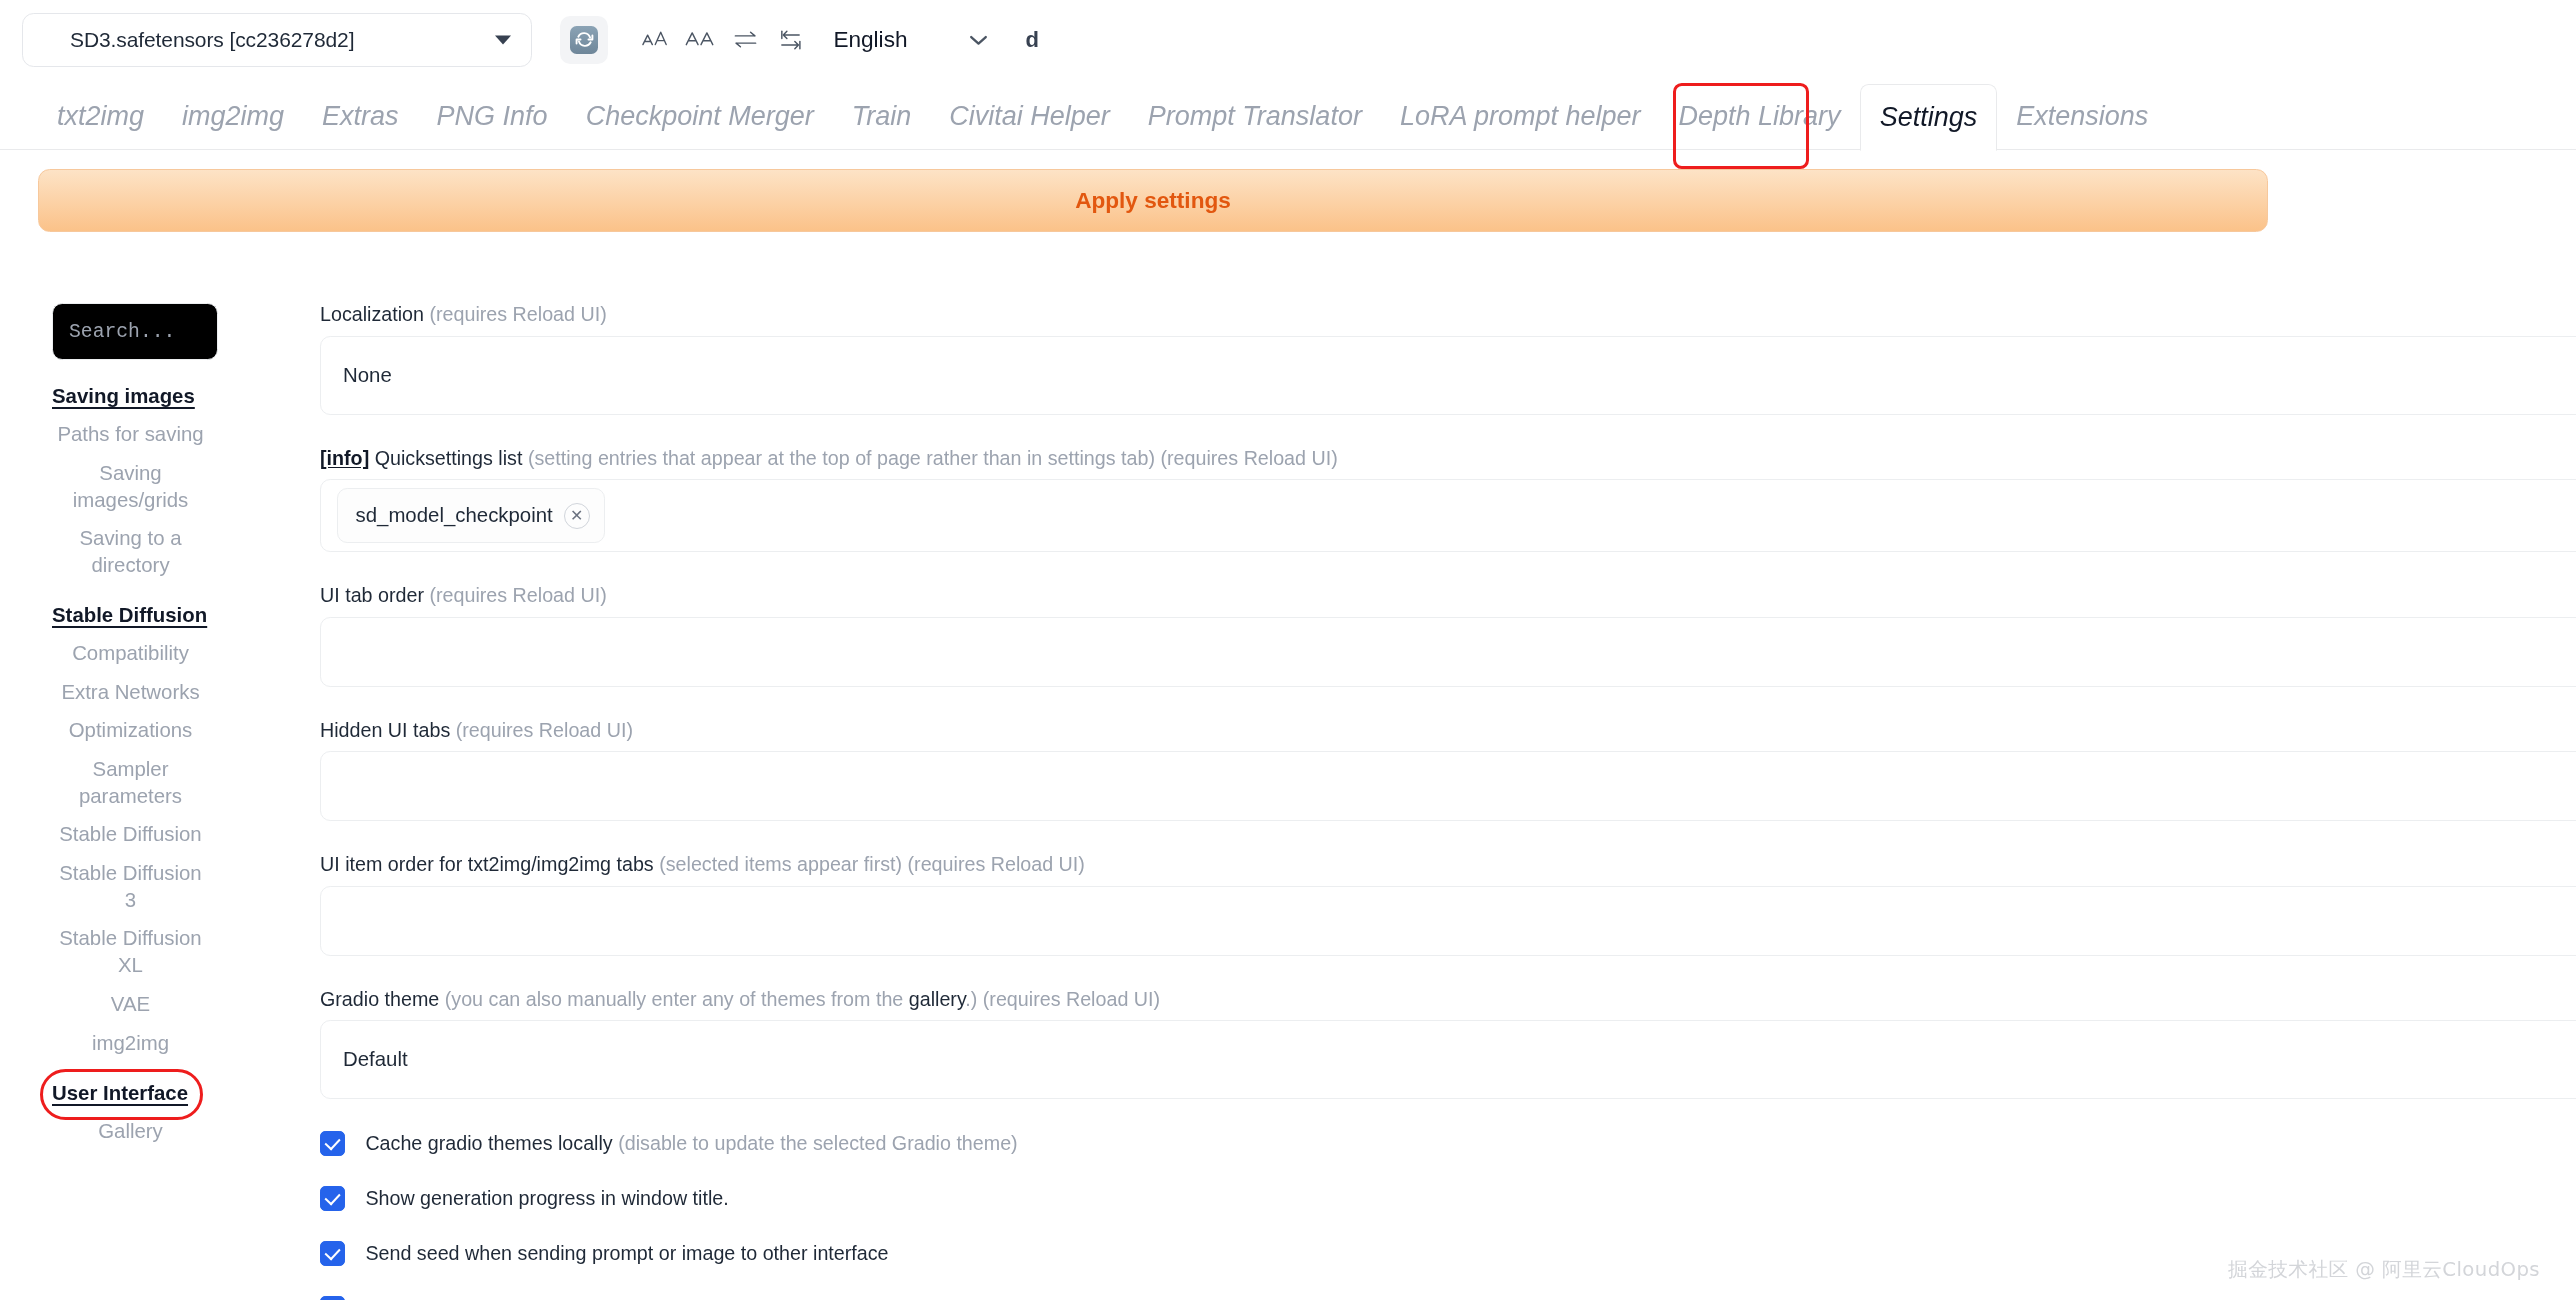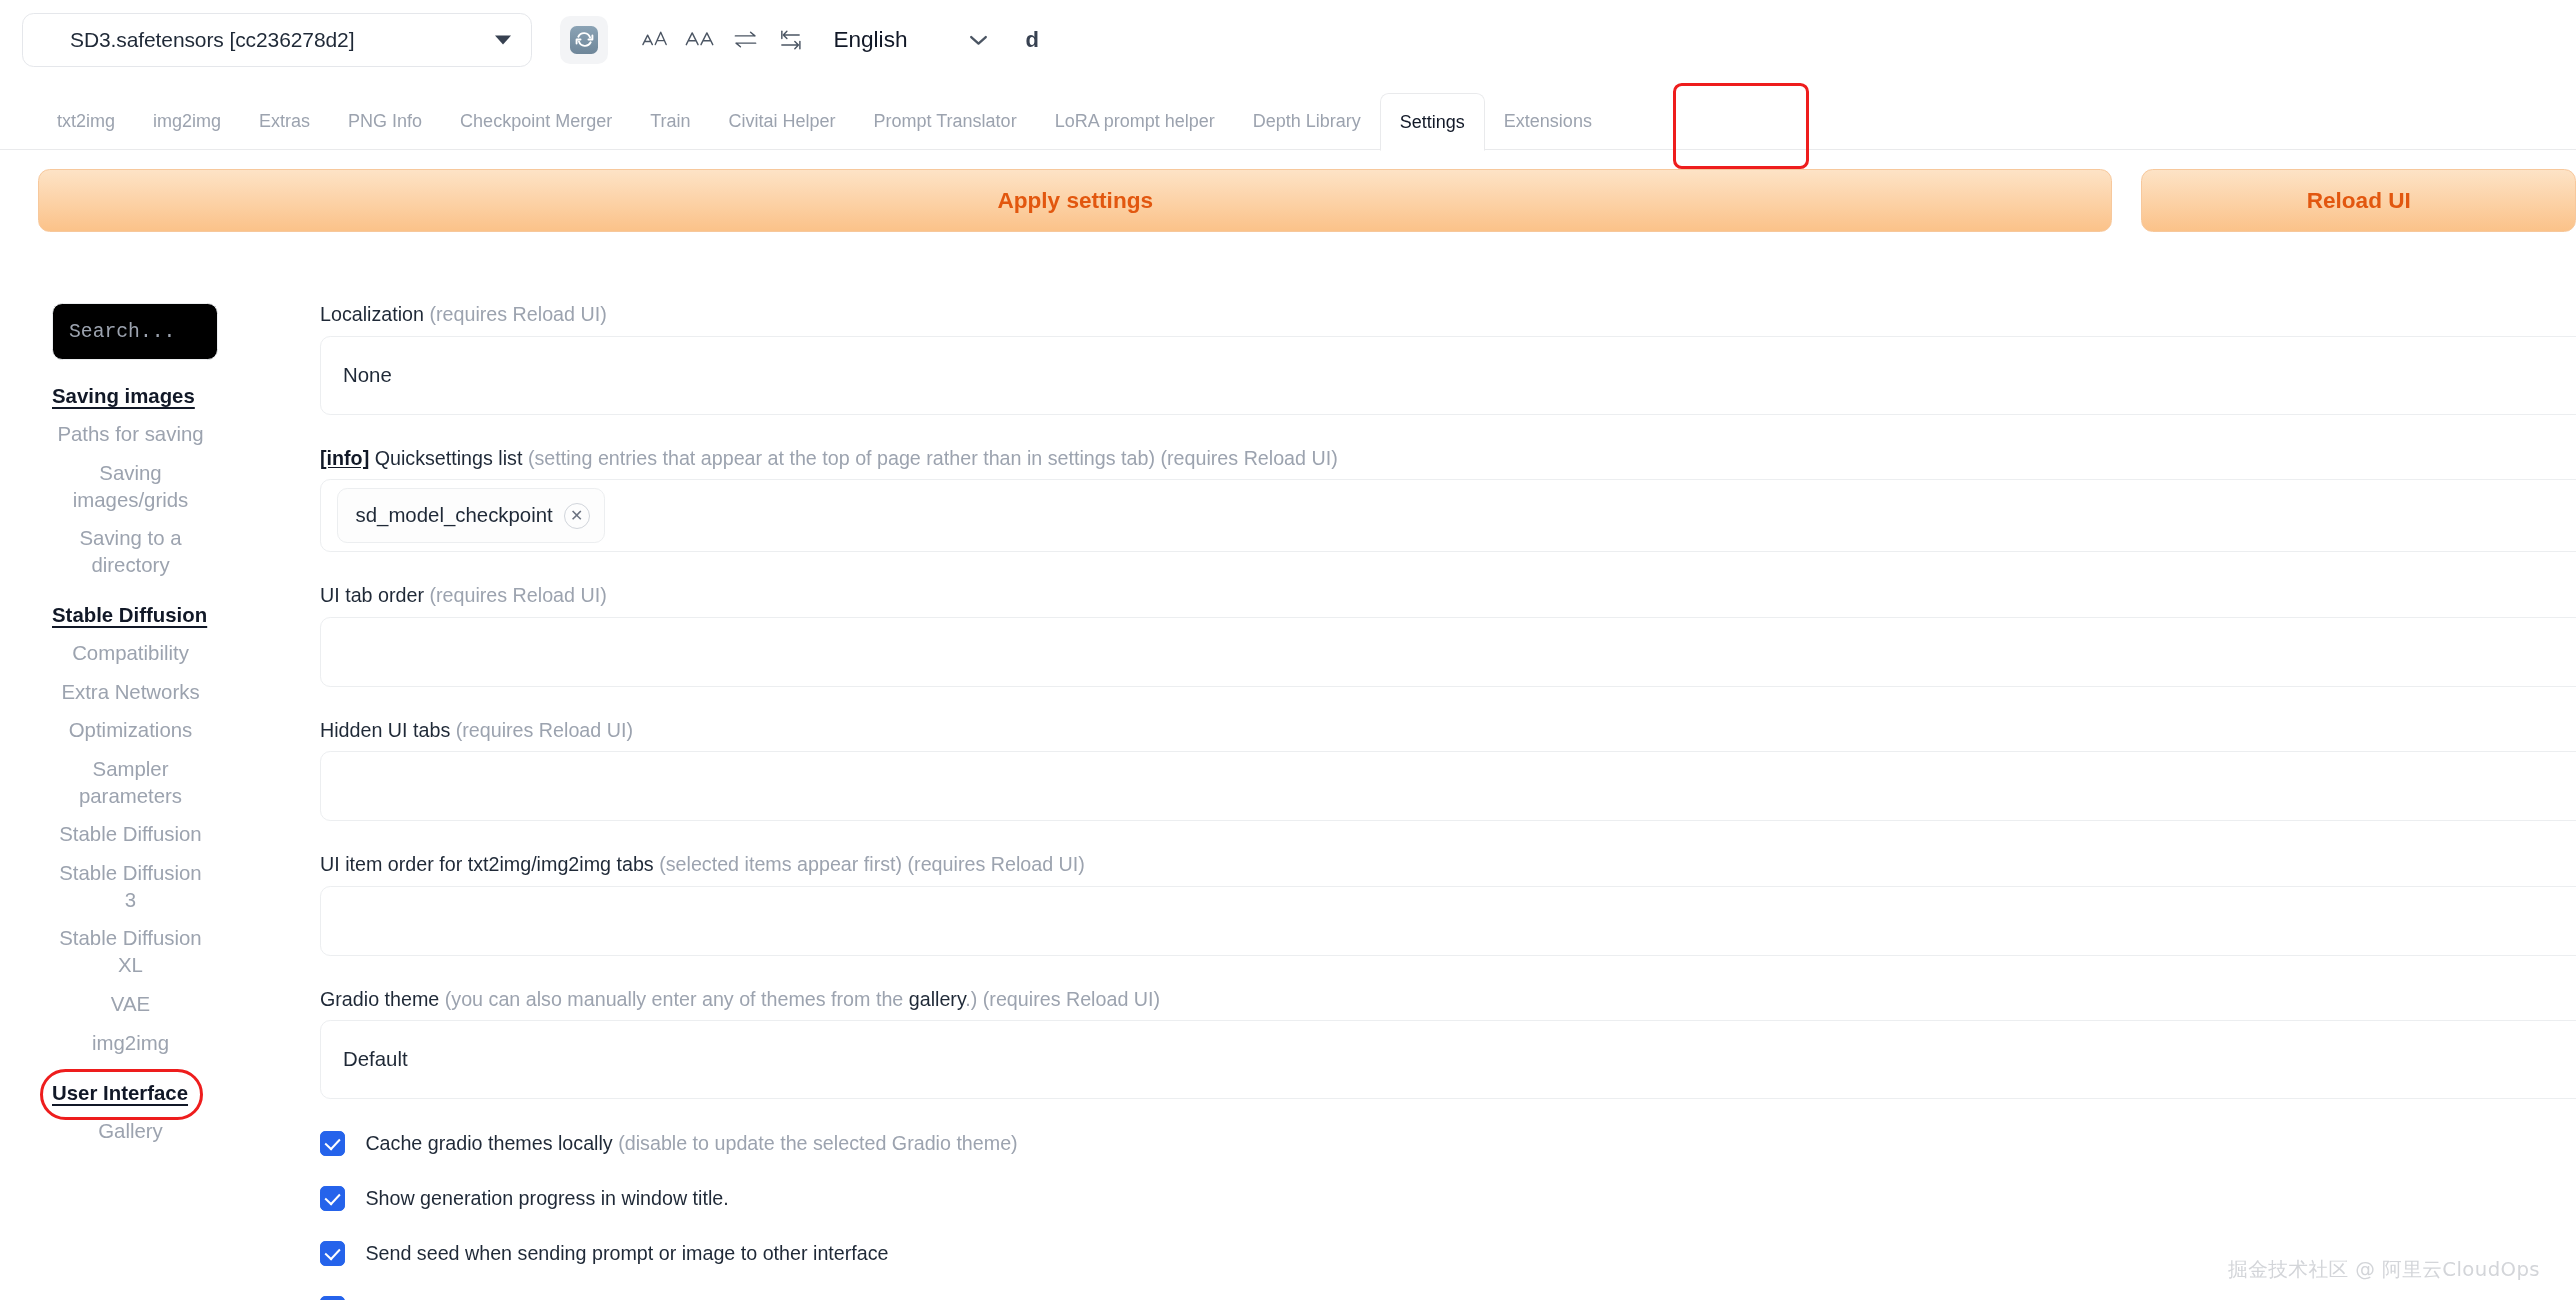--- a/index.html
+++ b/index.html
@@ -99,26 +99,27 @@
   
   .tabsrow {
     position: relative;
     height: 71px;
     border-bottom: 1.5px solid #e9eaec;
     display: flex;
     align-items: flex-end;
     padding-left: 38px;
   }
   .tab {
-    font-size: 18px;
+    font-size: 27px;
     color: #9ca3af;
     padding: 0 19px 19px 19px;
     cursor: pointer;
     white-space: nowrap;
     line-height: 1;
+    font-style: italic;
   }
   .tab.active {
     color: #111827;
     background: #fff;
     border: 1.5px solid #e9eaec;
     border-bottom: 1.5px solid #fff;
     border-radius: 8.7px 8.7px 0 0;
     padding: 19px 19px 19px 19px;
     margin-bottom: -1.5px;
   }
@@ -404,21 +405,20 @@
   <div class="tab">Prompt Translator</div>
   <div class="tab">LoRA prompt helper</div>
   <div class="tab">Depth Library</div>
   <div class="tab active">Settings</div>
   <div class="tab">Extensions</div>
   <div class="tab-highlight"></div>
 </div>
 
 <div class="actionbar">
   <div class="btn-orange btn-apply">Apply settings</div>
-  <div class="btn-orange btn-reload">Reload UI</div>
 </div>
 
 <div class="content">
 
   <div class="sidebar">
     <input class="search-box" placeholder="Search..." style="">
 
     <div class="nav-group">
       <div class="nav-head">Saving images</div>
       <div class="nav-item">Paths for saving</div>

